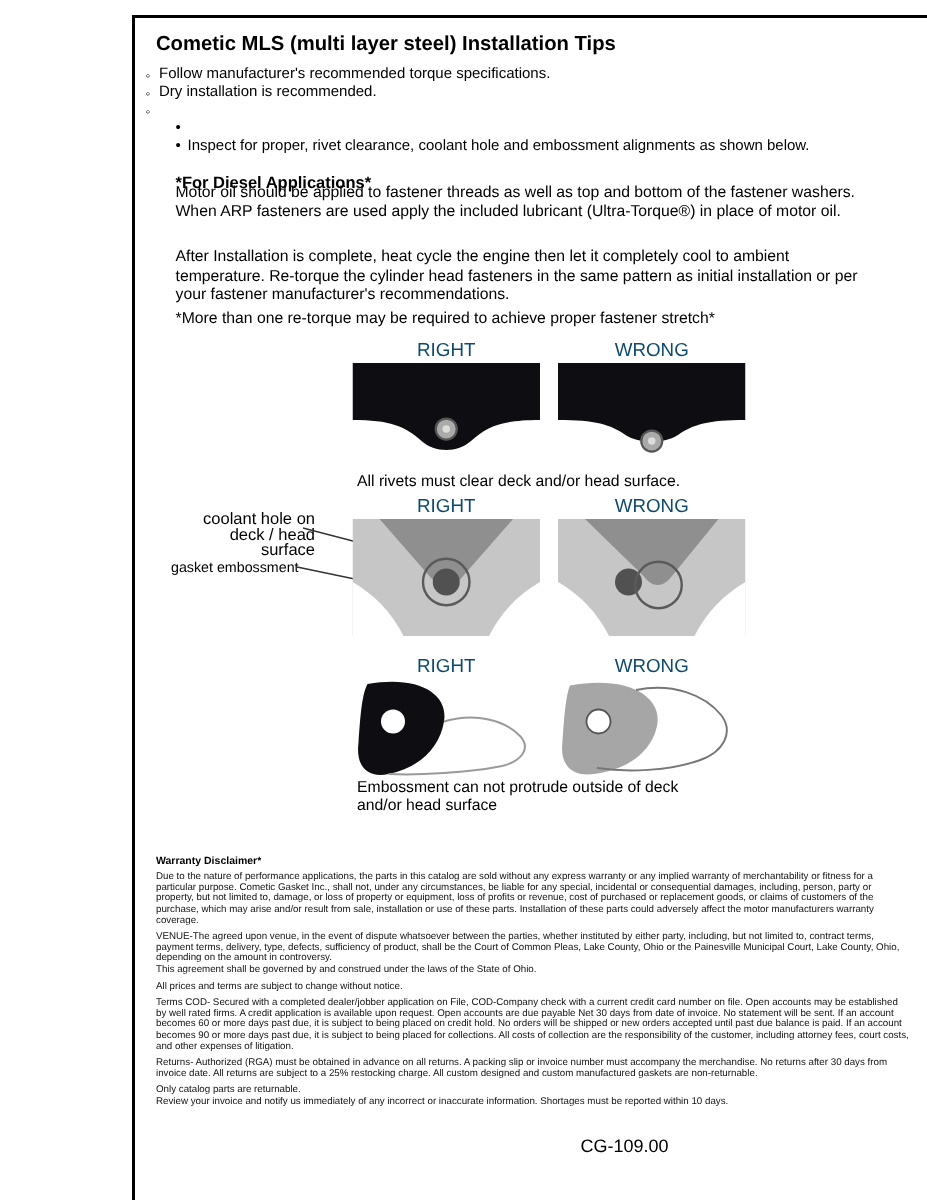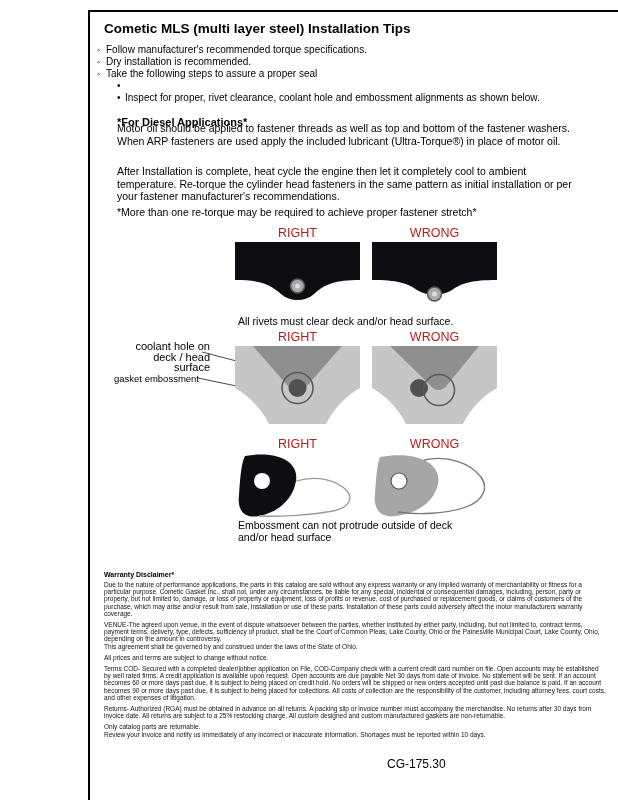--- a/index.html
+++ b/index.html
@@ -19,21 +19,21 @@
   .tip .m { width: 9px; flex: none; font-size: 9px; }
   .tip.sub { margin-left: 20px; }
   .tip.sub .m { width: 8px; font-size: 10px; }
 
   .diesel-h { position: absolute; left: 117px; top: 116px; font-size: 11px; font-weight: 700; }
   .para { position: absolute; left: 117px; font-size: 10.5px; line-height: 12.5px; }
   .para1 { top: 122px; width: 474px; }
   .para2 { top: 165px; width: 468px; }
   .note  { top: 206px; width: 480px; }
 
-  .lab { position: absolute; width: 125px; text-align: center; font-size: 12.5px; color: #b91c1c; }
+  .lab { position: absolute; width: 125px; text-align: center; font-size: 12.5px; color: #0c4a6e; }
   .l-r1l { left: 235px; top: 226px; } .l-r1r { left: 372px; top: 226px; }
   .l-r2l { left: 235px; top: 330px; } .l-r2r { left: 372px; top: 330px; }
   .l-r3l { left: 235px; top: 437px; } .l-r3r { left: 372px; top: 437px; }
 
   .panel { position: absolute; width: 125px; }
   .panel svg { display: block; width: 100%; height: 100%; }
   .p-r1l { left: 235px; top: 242px; height: 70px; }
   .p-r1r { left: 372px; top: 242px; height: 70px; }
   .p-r2l { left: 235px; top: 346px; height: 78px; }
   .p-r2r { left: 372px; top: 346px; height: 78px; }
@@ -67,21 +67,20 @@
     <div class="tip">
       <span class="m">◦</span>
       <span>Follow manufacturer's recommended torque specifications.</span>
     </div>
     <div class="tip">
       <span class="m">◦</span>
       <span>Dry installation is recommended.</span>
     </div>
     <div class="tip">
       <span class="m">◦</span>
-      <span>Take the following steps to assure a proper seal</span>
     </div>
     <div class="tip sub">
       <span class="m">•</span>
     </div>
     <div class="tip sub">
       <span class="m">•</span>
       <span>Inspect for proper, rivet clearance, coolant hole and embossment alignments as shown below.</span>
     </div>
   </div>
 
@@ -166,14 +165,14 @@
     <p class="wp">Due to the nature of performance applications, the parts in this catalog are sold without any express warranty or any implied warranty of merchantability or fitness for a particular purpose.  Cometic Gasket Inc., shall not, under any circumstances, be liable for any special, incidental or consequential damages, including, person, party or property, but not limited to, damage, or loss of property or equipment, loss of profits or revenue, cost of purchased or replacement goods, or claims of customers of the purchase, which may arise and/or result from sale, installation or use of these parts.  Installation of these parts could adversely affect the motor manufacturers warranty coverage.</p>
     <p class="wp">VENUE-The agreed upon venue, in the event of dispute whatsoever between the parties, whether instituted by either party, including, but not limited to, contract terms, payment terms, delivery, type, defects, sufficiency of product, shall be the Court of Common Pleas, Lake County, Ohio or the Painesville Municipal Court, Lake County, Ohio, depending on the amount in controversy.
 This agreement shall be governed by and construed under the laws of the State of Ohio.</p>
     <p class="wp">All prices and terms are subject to change without notice.</p>
     <p class="wp">Terms COD- Secured with a completed dealer/jobber application on File, COD-Company check with a current credit card number on file.  Open accounts may be established by well rated firms.  A credit application is available upon request.  Open accounts are due payable Net 30 days from date of invoice.  No statement will be sent.  If an account becomes 60 or more days past due, it is subject to being placed on credit hold.  No orders will be shipped or new orders accepted until past due balance is paid.  If an account becomes 90 or more days past due, it is subject to being placed for collections.  All costs of collection are the responsibility of the customer, including attorney fees, court costs, and other expenses of litigation.</p>
     <p class="wp">Returns- Authorized (RGA) must be obtained in advance on all returns.  A packing slip or invoice number must accompany the merchandise.  No returns after 30 days from invoice date.  All returns are subject to a 25% restocking charge.  All custom designed and custom manufactured gaskets are non-returnable.</p>
     <p class="wp">Only catalog parts are returnable.
 Review your invoice and notify us immediately of any incorrect or inaccurate information.  Shortages must be reported within 10 days.</p>
   </div>
 
-  <div class="footer-code">CG-175.30</div>
+  <div class="footer-code">CG-109.00</div>
 </div>
 
 </body></html>

